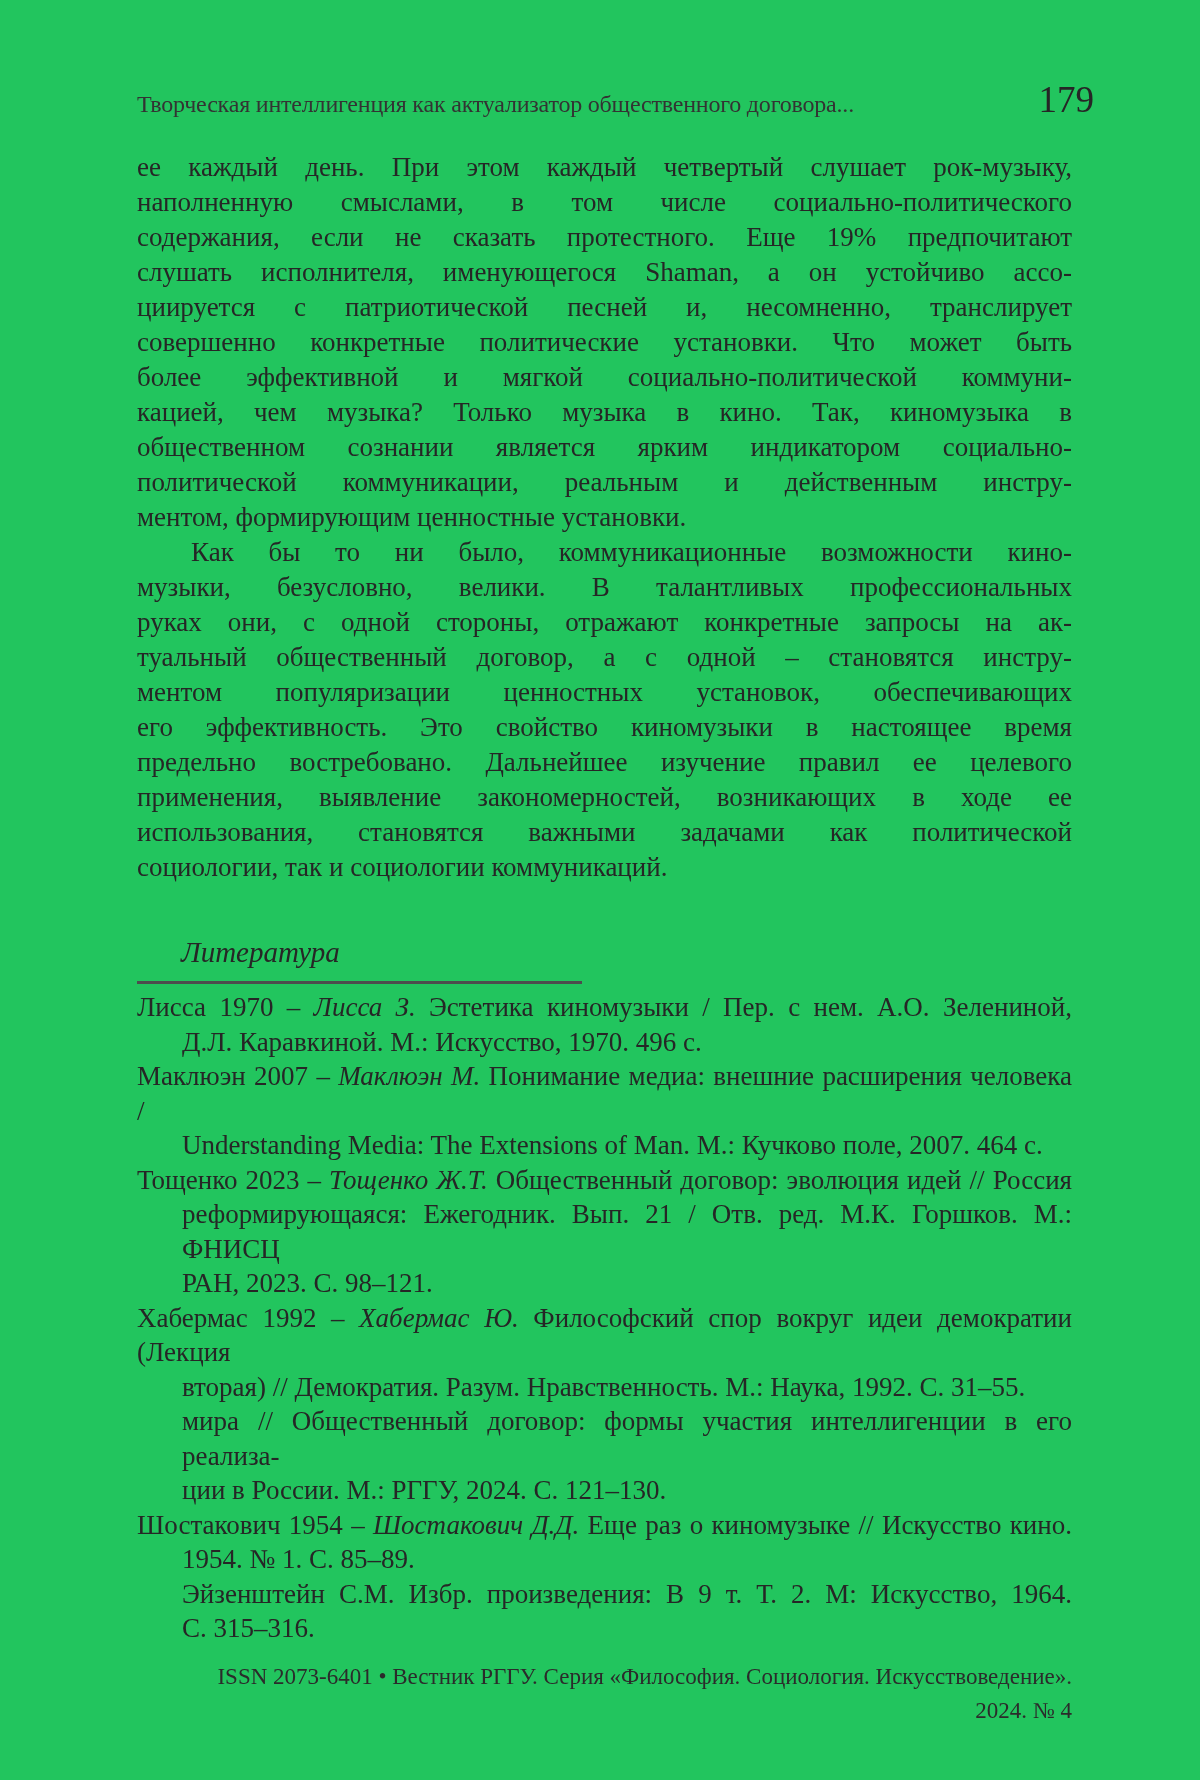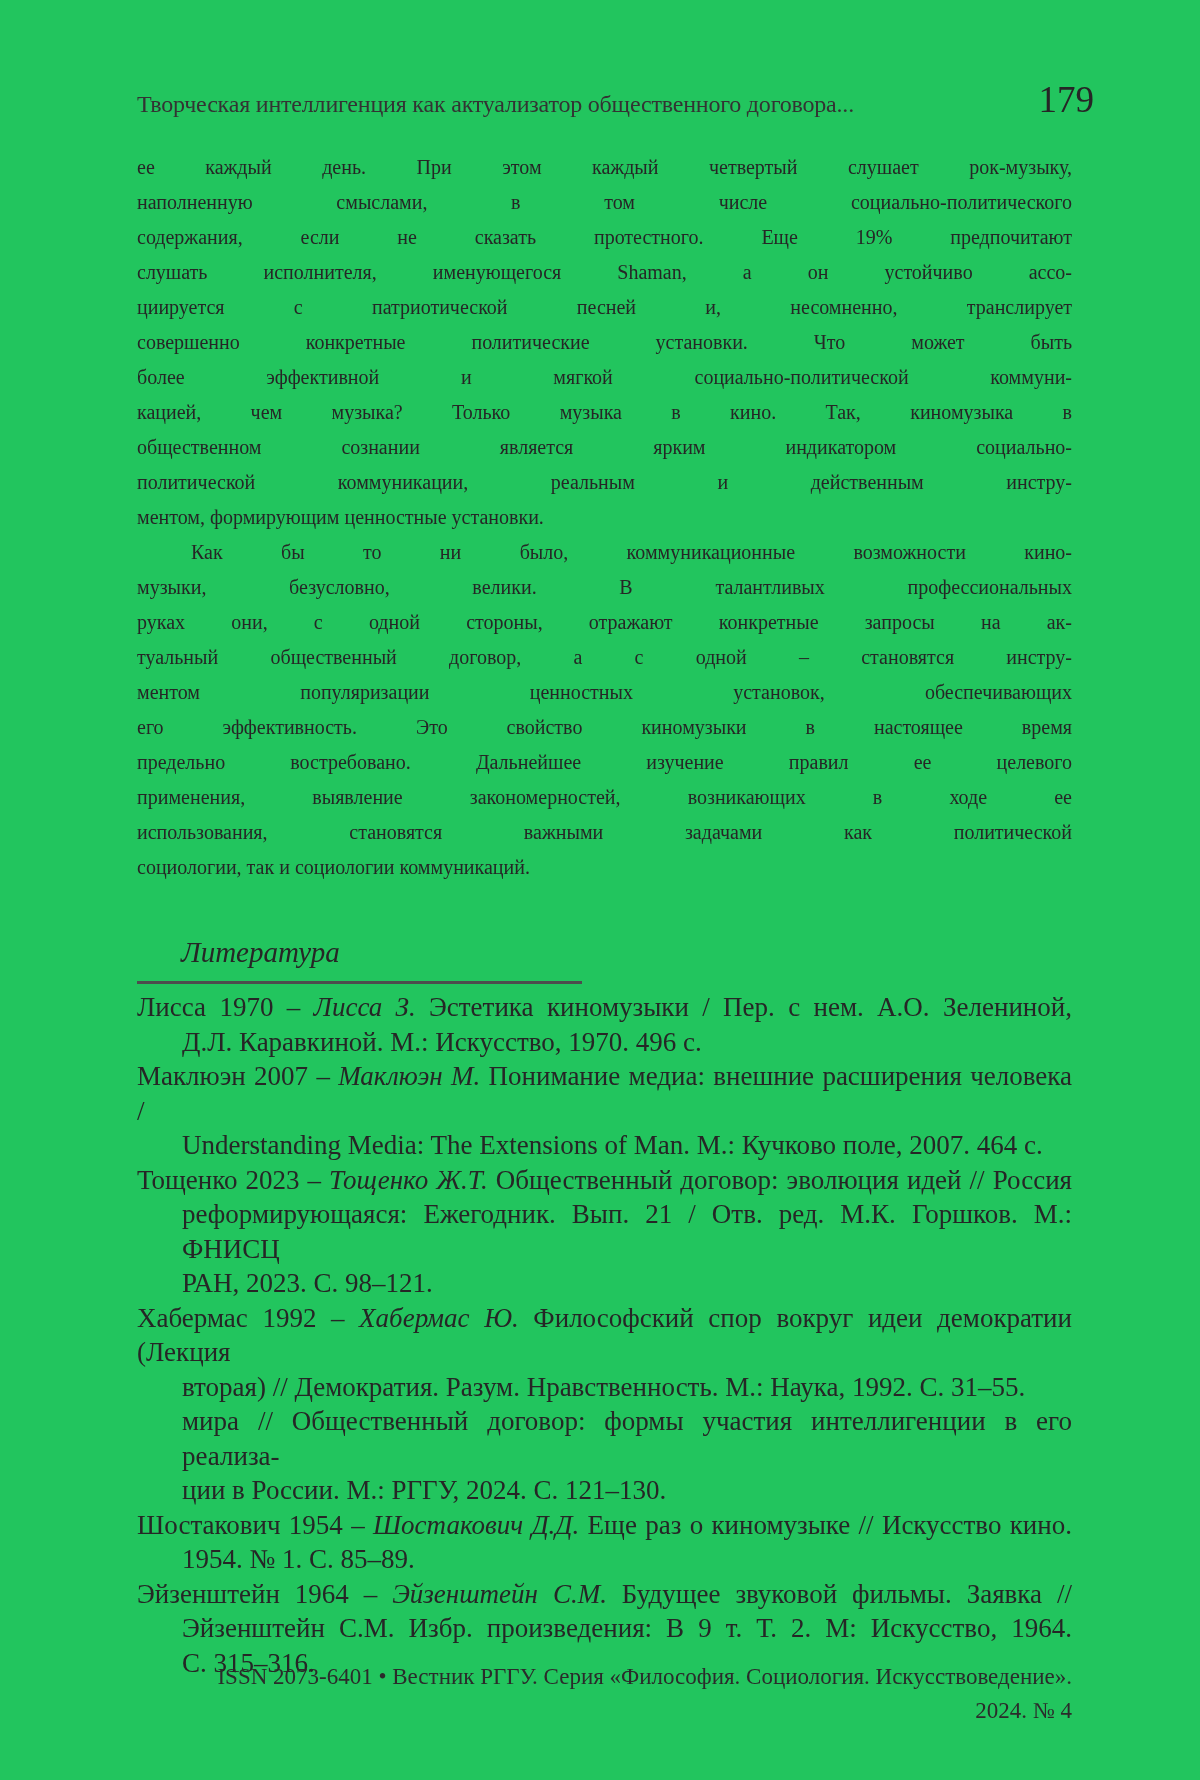--- a/index.html
+++ b/index.html
@@ -16,21 +16,21 @@
   .header {
     position:absolute; left:137px; right:130px; top:78px;
     display:flex; justify-content:space-between; align-items:baseline;
   }
   .running-title { font-size:24px; color:#333333; letter-spacing:-0.2px; }
   .page-number  { font-size:37px; color:#262626; }
 
   
   .body-text {
     position:absolute; left:137px; width:935px; top:150px;
-    font-size:20px; line-height:35px;
+    font-size:27px; line-height:35px;
   }
   .line { text-align:justify; text-align-last:justify; }
   .line.last { text-align:justify; text-align-last:left; }
   .line.indent { text-indent:54px; }
 
   
   .lit-heading {
     position:absolute; left:137px; top:936px;
     font-style:italic; font-size:29px;margin-left:44px;
   }
@@ -122,21 +122,20 @@
       <div class="ref-line cont">мира // Общественный договор: формы участия интеллигенции в его реализа-</div>
       <div class="ref-line cont last">ции в России. М.: РГГУ, 2024. С. 121–130.</div>
     </div>
 
     <div>
       <div class="ref-line"><span>Шостакович 1954 – </span><span class="au">Шостакович Д.Д.</span><span> Еще раз о киномузыке // Искусство кино.</span></div>
       <div class="ref-line cont last">1954. № 1. С. 85–89.</div>
     </div>
 
     <div>
-      <div class="ref-line"><span>Эйзенштейн 1964 – </span><span class="au">Эйзенштейн С.М.</span><span> Будущее звуковой фильмы. Заявка //</span></div>
       <div class="ref-line cont">Эйзенштейн С.М. Избр. произведения: В 9 т. Т. 2. М: Искусство, 1964.</div>
       <div class="ref-line cont last">С. 315–316.</div>
     </div>
 
   </div>
 
   <div class="footer">
     <div>ISSN 2073-6401 • Вестник РГГУ. Серия «Философия. Социология. Искусствоведение».</div>
     <div>2024. № 4</div>
   </div>

